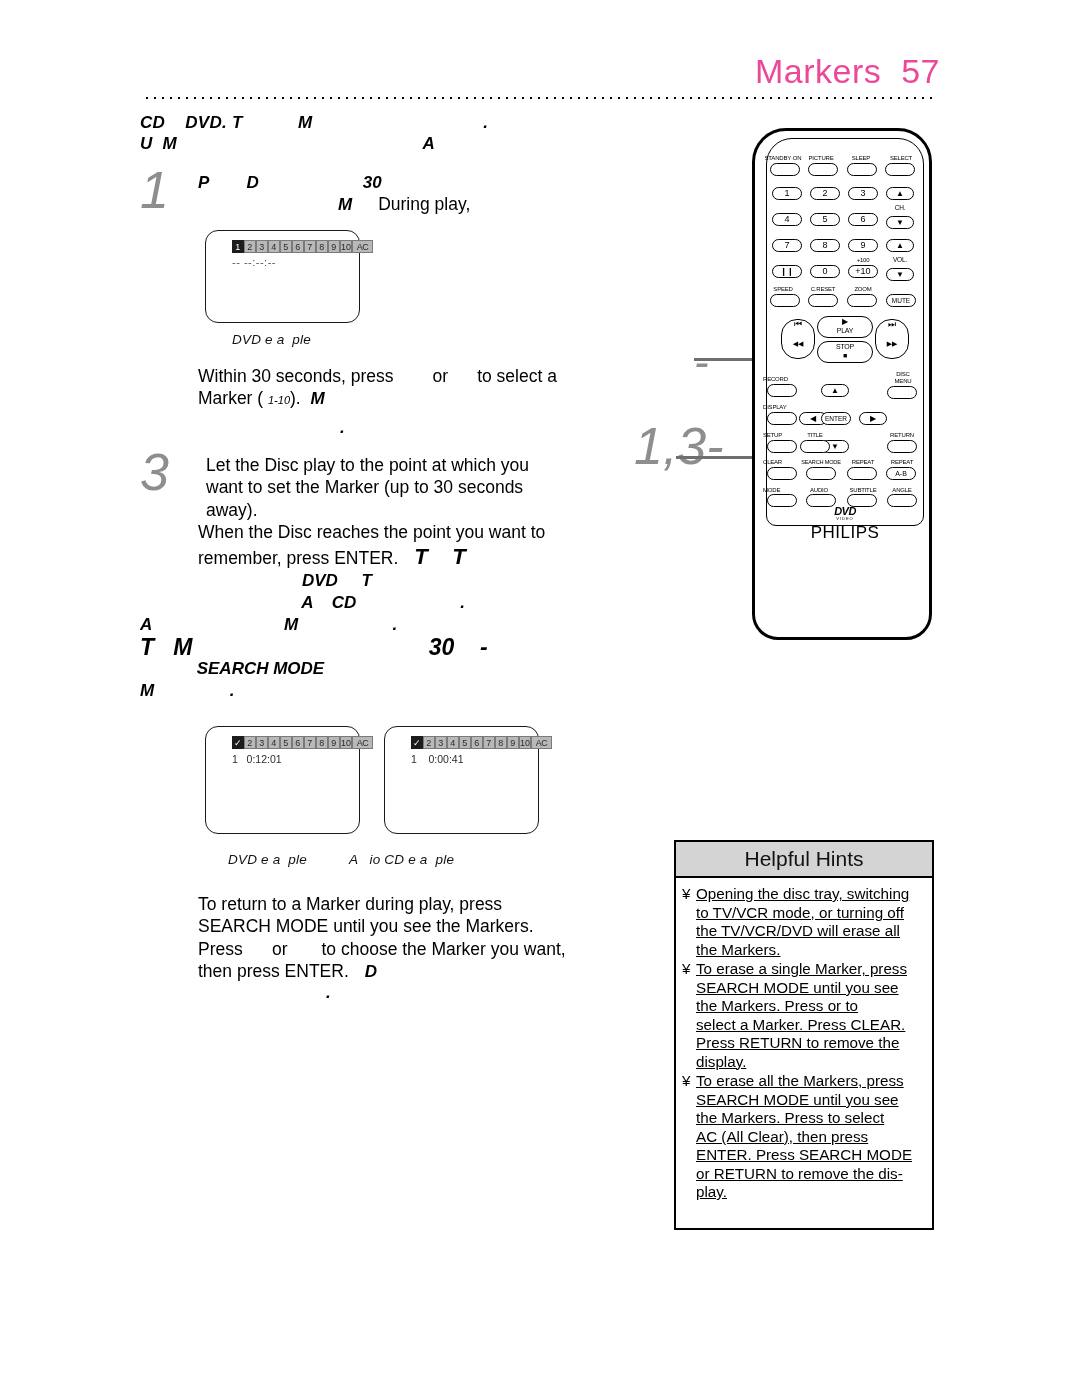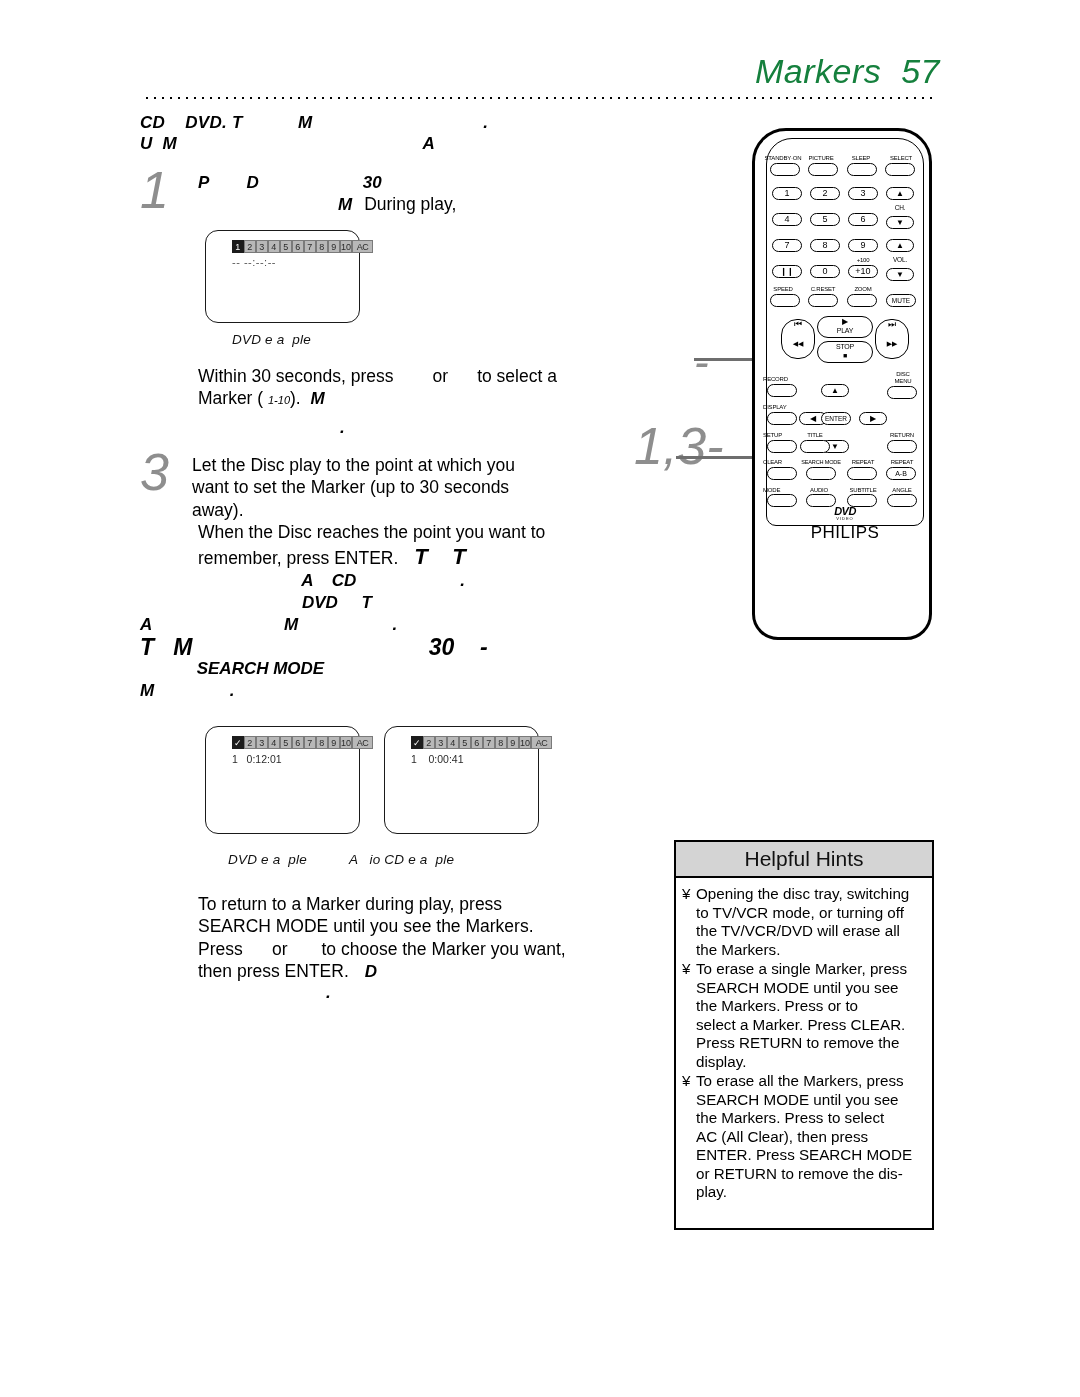--- a/index.html
+++ b/index.html
@@ -12,23 +12,22 @@
     position:relative;
     overflow:hidden;
   }
 
   
   #page-header {
     position:absolute; top:52px; left:0; width:1080px; height:50px;
   }
   #page-title {
     position:absolute; right:140px; top:0;
-    font-size:34px; letter-spacing:0.5px; font-weight:400; color:#15803d;
+    font-size:34px; letter-spacing:0.5px; font-weight:400; color:#ec4899;
     white-space:pre;
-    font-style:italic;
   }
   #dotted-rule {
     position:absolute; top:96px; left:143px; width:790px; height:4px;
     background-image: radial-gradient(circle, #000 1.3px, transparent 1.4px);
     background-size: 8px 4px;
     background-repeat: repeat-x;
   }
 
   
   #left-col { position:absolute; left:140px; top:112px; width:520px; }
@@ -143,42 +142,42 @@
   #hints-title-bar {
     height:36px; background:#d4d4d4; border-bottom:2.5px solid #000;
     display:flex; align-items:center; justify-content:center;
   }
   #hints-title { font-size:21px; color:#111; }
   #hints-list { padding:7px 4px 4px 6px; }
   .hint-item {
     display:flex; font-size:15.2px; line-height:18.5px; margin-bottom:1px;
   }
   .hint-bullet { width:14px; flex:0 0 14px; text-align:left; }
-  .hint-text { flex:1; white-space:pre-line; }
+  .hint-text { flex:1; white-space:pre-line;text-decoration:underline; }
 </style>
 </head>
 <body>
 
 <div id="page-header">
   <div id="page-title">Markers  57</div>
 </div>
 <div id="dotted-rule"></div>
 
 <div id="left-col">
 
   <div class="intro-line">CD    DVD. T           M                                  .</div>
   <div class="intro-line">U  M                                                 A</div>
 
   <div class="step" style="margin-top:18px;">
     <div class="step-num">1</div>
     <div class="step-body">
       <div class="emph" style="font-size:17px;line-height:21px;">P        D                      30</div>
       <div style="display:flex;align-items:baseline;">
         <span class="emph" style="font-size:17px;padding-left:140px;">M</span>
-        <span class="body-text" style="padding-left:12px;">During play,</span>
+        <span class="body-text" style="padding-left:26px;">During play,</span>
       </div>
     </div>
   </div>
 
   <div class="tv-screen" style="width:155px;height:93px;margin:14px 0 0 65px;">
     <div class="marker-strip">
       <div class="marker-cell sel">1</div>
       <div class="marker-cell">2</div>
       <div class="marker-cell">3</div>
       <div class="marker-cell">4</div>
@@ -202,35 +201,35 @@
         <span style="font-style:italic;font-size:11px;">1-10</span>
         <span class="body-text">).  </span>
         <span class="emph" style="font-size:17px;">M</span>
       </div>
       <div class="emph" style="font-size:17px;padding-left:142px;margin-top:8px;">.</div>
     </div>
   </div>
 
   <div class="step" style="margin-top:16px;">
     <div class="step-num">3</div>
-    <div class="step-body" style="margin-left:52px;">
+    <div class="step-body" style="margin-left:66px;">
       <div class="body-text">Let the Disc play to the point at which you
 want to set the Marker (up to 30 seconds
 away).</div>
     </div>
     <div class="step-body" style="margin-left:58px;">
       <div class="body-text">When the Disc reaches the point you want to</div>
       <div style="display:flex;align-items:baseline;">
         <span class="body-text">remember, press ENTER.</span>
         <span class="emph" style="font-size:22px;padding-left:16px;">T    T</span>
       </div>
     </div>
     <div style="margin-left:58px;">
+      <div class="emph-ind" style="font-size:17px;line-height:22px;">                      DVD     T</div>
       <div class="emph-ind" style="font-size:17px;line-height:22px;">                      A    CD                      .</div>
-      <div class="emph-ind" style="font-size:17px;line-height:22px;">                      DVD     T</div>
     </div>
     <div style="margin-left:0px;">
       <div class="emph-ind" style="font-size:17px;line-height:22px;">A                            M                    .</div>
       <div class="emph-ind" style="font-size:23px;line-height:22px;">T   M                                     30    -</div>
       <div class="emph-ind" style="font-size:17px;line-height:22px;">            SEARCH MODE</div>
       <div class="emph-ind" style="font-size:17px;line-height:22px;">M                .</div>
     </div>
   </div>
 
   <div style="display:flex;gap:24px;margin:24px 0 0 65px;">

